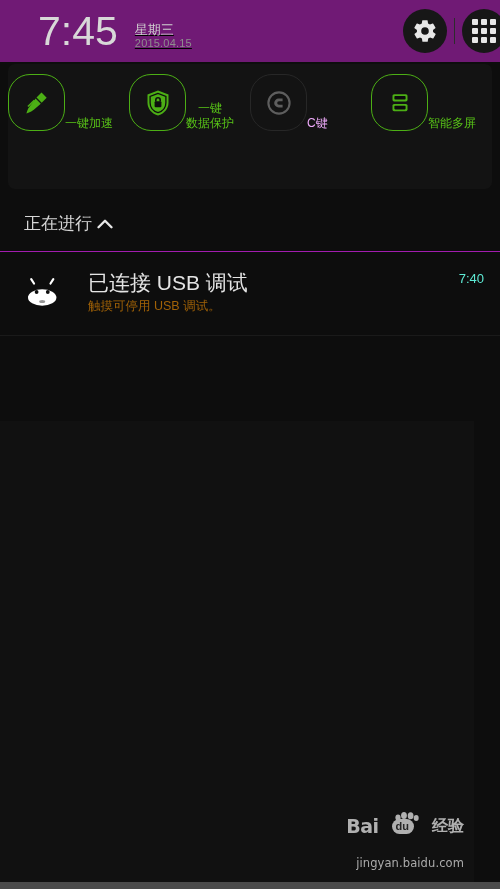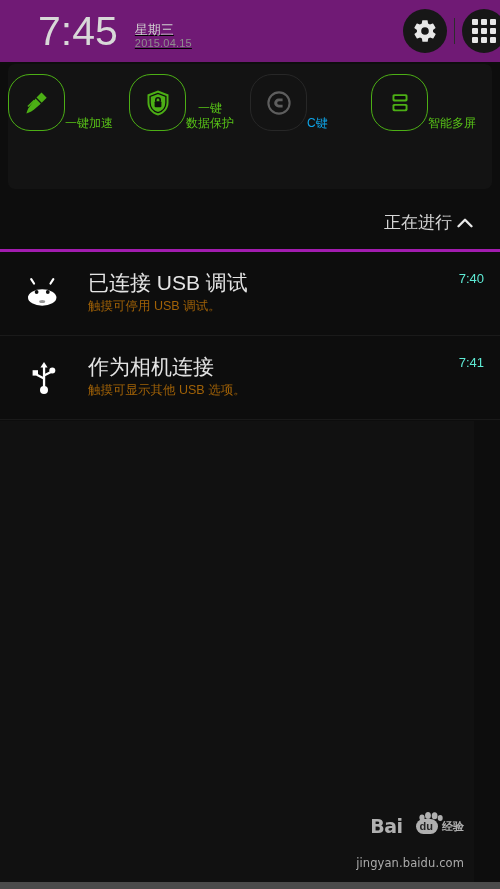--- a/index.html
+++ b/index.html
@@ -133,37 +133,37 @@
   }
   .qs-label {
     margin-top: 9px;
     font-size: 12px;
     line-height: 15px;
     color: #58c417;
     text-align: center;
     white-space: pre-line;
   }
   .qs-tile.off .qs-label {
-    color: #0ea5e9;
+    color: #f0abfc;
   }
 
   
   .section-head {
     position: absolute;
     left: 0;
     top: 196px;
     width: 500px;
     height: 56px;
     display: flex;
     align-items: center;
-    justify-content: flex-end;
+    justify-content: flex-start;
     padding: 0 22px 0 24px;
     box-sizing: border-box;
     background: #0d0d0d;
-    border-bottom: 3px solid #a21caf;
+    border-bottom: 1px solid #a21caf;
   }
   .section-title {
     font-size: 17px;
     color: #d6d6d6;
   }
   .notif-list {
     position: absolute;
     left: 0;
     top: 252px;
     width: 500px;
@@ -250,24 +250,24 @@
     line-height: 13px;
   }
   .wm-paw {
     position: absolute;
     top: -7px;
     left: 1px;
     width: 26px;
     height: 9px;
   }
   .wm-jy {
-    font-size: 11px;
+    font-size: 16px;
     font-weight: bold;
     color: #d3d3d3;
-    margin-left: 4px;
+    margin-left: 18px;
   }
   .wm-url {
     font-size: 11.5px;
     color: #cccccc;
     margin-top: 19px;
     letter-spacing: 0.1px;
     font-family: "DejaVu Sans", sans-serif;
   }
   .bottom-strip {
     position: absolute;
@@ -389,40 +389,20 @@
           <ellipse cx="19.2" cy="24.6" rx="3.0" ry="1.5" fill="#151515" opacity="0.45"></ellipse>
         </svg>
       </div>
       <div class="notif-body">
         <div class="notif-title">已连接 USB 调试</div>
         <div class="notif-sub">触摸可停用 USB 调试。</div>
       </div>
       <div class="notif-time">7:40</div>
     </div>
 
-    <div class="notif">
-      <div class="notif-icon">
-        <svg width="34" height="40" viewBox="0 0 34 40">
-          <g fill="#ffffff" stroke="#ffffff">
-            <path d="M17 4.0l3.6 5.4h-7.2z" stroke="none"></path>
-            <rect x="15.9" y="7.0" width="2.3" height="22.0" stroke="none"></rect>
-            <circle cx="17" cy="32.0" r="4.0" stroke="none"></circle>
-            <path d="M17 20.5l-7.2-3.8" fill="none" stroke-width="2.2"></path>
-            <rect x="5.6" y="12.2" width="5.4" height="5.4" stroke="none"></rect>
-            <path d="M17 17.5l7.0-3.6" fill="none" stroke-width="2.2"></path>
-            <circle cx="25.3" cy="12.6" r="3.0" stroke="none"></circle>
-          </g>
-        </svg>
-      </div>
-      <div class="notif-body">
-        <div class="notif-title">作为相机连接</div>
-        <div class="notif-sub">触摸可显示其他 USB 选项。</div>
-      </div>
-      <div class="notif-time">7:41</div>
-    </div>
 
   </div>
 
   <div class="empty-area">
     <div class="watermark">
       <div class="wm-row">
         <span class="wm-bai">Bai</span>
         <span class="wm-badge">
           <svg class="wm-paw" viewBox="0 0 26 9">
             <ellipse cx="5" cy="5.6" rx="2.6" ry="3.2" fill="#d3d3d3"></ellipse>

